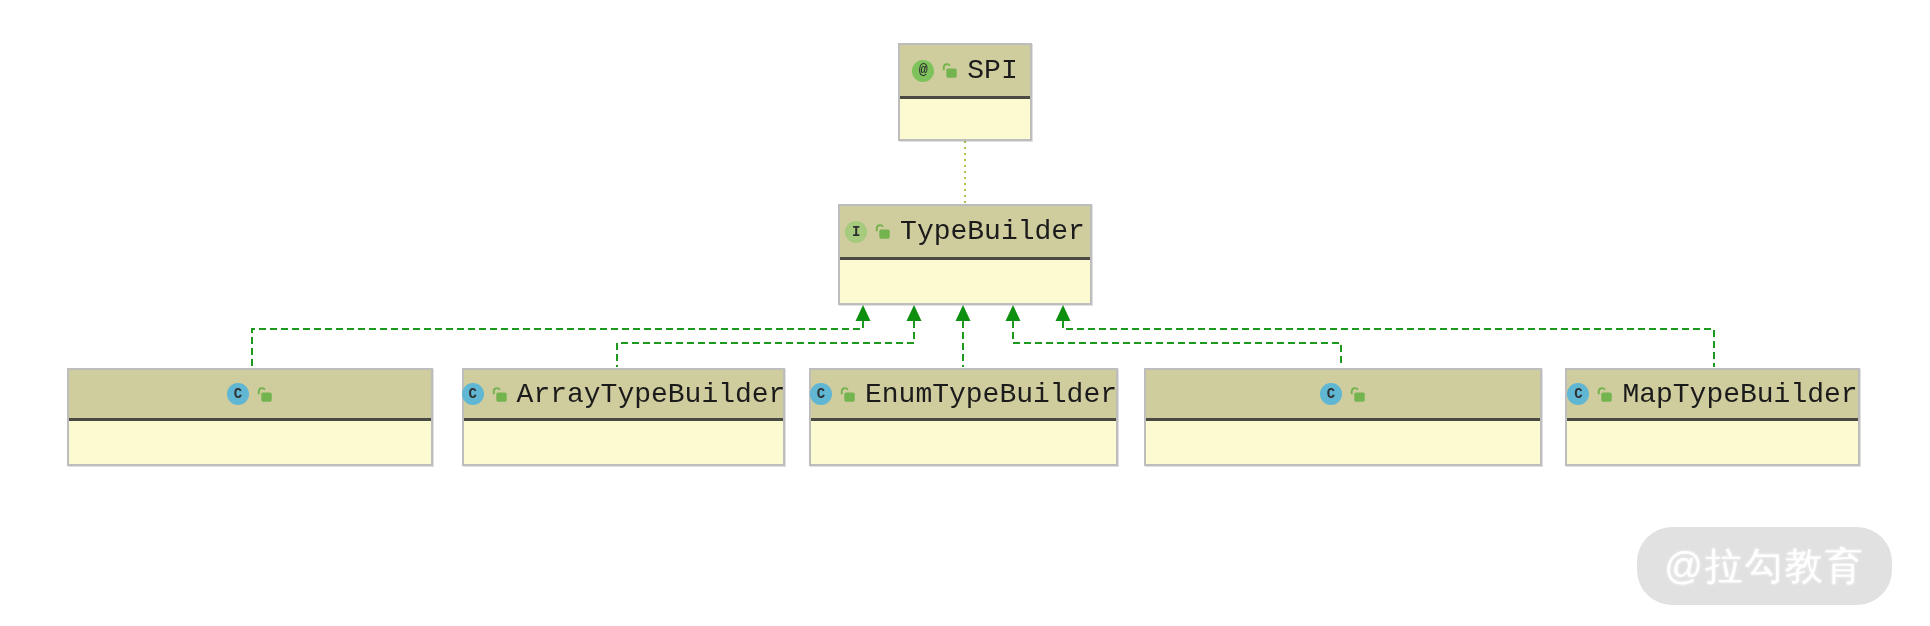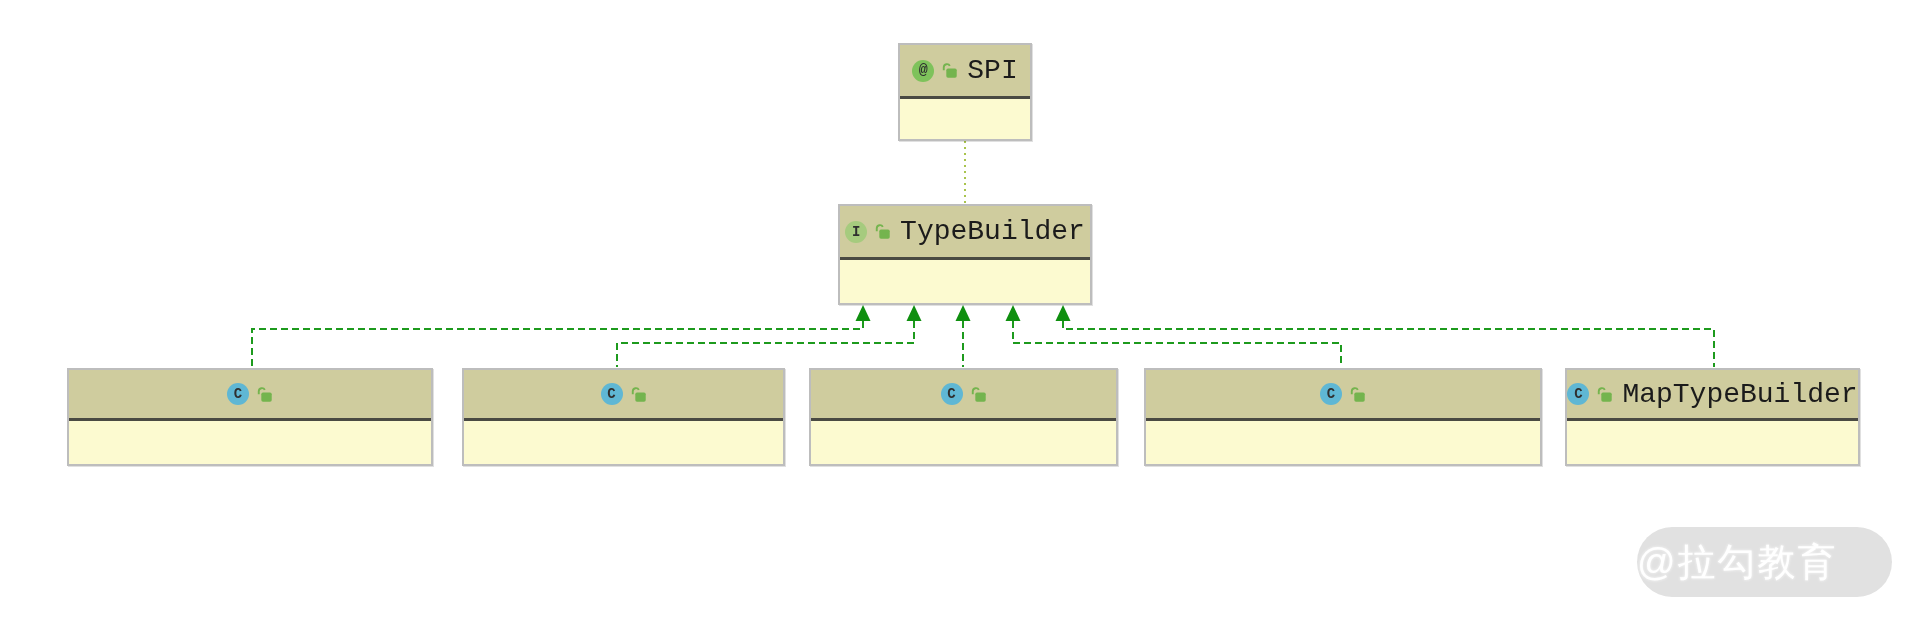--- a/index.html
+++ b/index.html
@@ -65,26 +65,27 @@
   .circle-icon.annotation{background:var(--annotation-icon-bg);font-size:15px;}
   .lock{display:inline-flex;flex:0 0 auto;margin-left:-2px;}
   .lbl{
     font-size:28px;
     color:var(--name-color);
     white-space:nowrap;
   }
   .watermark{
     position:absolute;
     left:1637px;top:527px;
-    width:255px;height:70px;
+    width:255px;height:78px;
     border-radius:35px;
     background:var(--watermark-bg);
     opacity:0.92;
     display:flex;
     align-items:center;
+    justify-content:center;
   }
   .watermark span{
     font-family:"Liberation Sans","DejaVu Sans",sans-serif;
     font-size:38px;
     color:#ffffff;
     letter-spacing:2px;
     text-shadow:0 0 3px rgba(255,255,255,0.9);
     white-space:nowrap;
   }
 </style>
@@ -153,33 +154,35 @@
 
   <div class="node" style="left:462px;top:368px;width:323px;height:98px;">
     <div class="hdr">
       <span class="circle-icon class">C</span>
       <span class="lock">
         <svg viewBox="0 0 16 16" width="17" height="17">
           <path d="M2.6 7.8 V4.9 a3 3 0 0 1 5.7-1.2" fill="none" stroke="#74b44e" stroke-width="1.8"></path>
           <rect x="5" y="6.2" width="9.8" height="8.6" rx="1.6" fill="#74b44e"></rect>
         </svg>
       </span>
+      <span class="lbl">ArrayTypeBuilder</span>
     </div>
     <div class="bod"></div>
   </div>
 
   <div class="node" style="left:809px;top:368px;width:309px;height:98px;">
     <div class="hdr">
       <span class="circle-icon class">C</span>
       <span class="lock">
         <svg viewBox="0 0 16 16" width="17" height="17">
           <path d="M2.6 7.8 V4.9 a3 3 0 0 1 5.7-1.2" fill="none" stroke="#74b44e" stroke-width="1.8"></path>
           <rect x="5" y="6.2" width="9.8" height="8.6" rx="1.6" fill="#74b44e"></rect>
         </svg>
       </span>
+      <span class="lbl">EnumTypeBuilder</span>
     </div>
     <div class="bod"></div>
   </div>
 
   <div class="node" style="left:1144px;top:368px;width:398px;height:98px;">
     <div class="hdr">
       <span class="circle-icon class">C</span>
       <span class="lock">
         <svg viewBox="0 0 16 16" width="17" height="17">
           <path d="M2.6 7.8 V4.9 a3 3 0 0 1 5.7-1.2" fill="none" stroke="#74b44e" stroke-width="1.8"></path>

